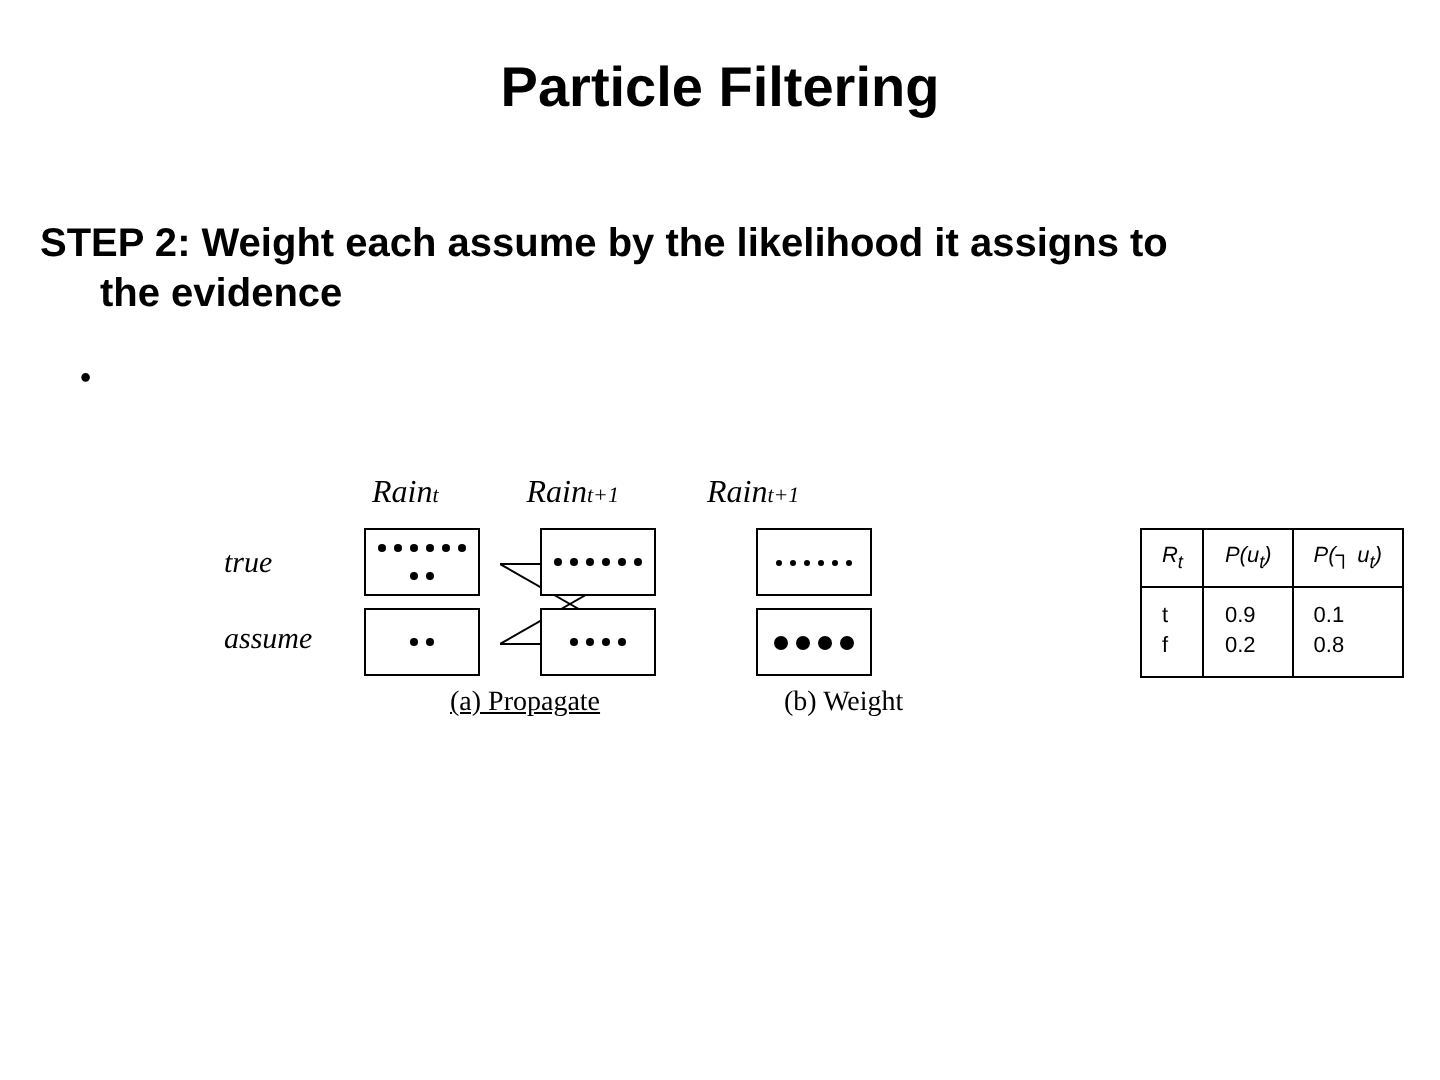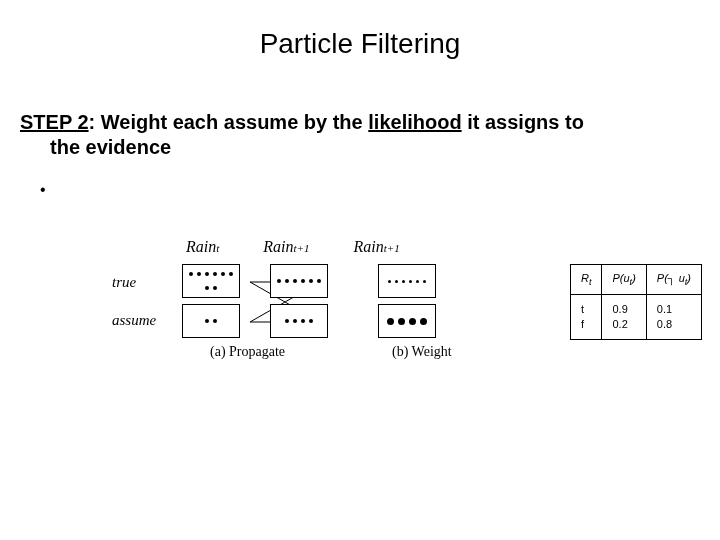--- a/index.html
+++ b/index.html
@@ -8,29 +8,29 @@
     height: 540px;
     background: #fff;
     font-family: Arial, Helvetica, sans-serif;
     color: #000;
     position: relative;
     overflow: hidden;
   }
   .title {
     text-align: center;
     font-size: 28px;
-    font-weight: normal;
+    font-weight: bold;
     padding-top: 28px;
   }
   .step {
     font-size: 20px;
     padding: 50px 20px 0 20px;
     line-height: 1.25;
   }
-  .step .underline { text-decoration: underline; }
+  .step .underline { }
   .step .indent { padding-left: 30px; display: block; }
   .bullet-row {
     padding: 18px 20px 0 40px;
     font-size: 18px;
     display: flex;
     align-items: flex-start;
     gap: 24px;
   }
   .bullet-dot { font-size: 16px; line-height: 24px; }
   .bullet-text { line-height: 24px; }
@@ -88,21 +88,21 @@
   .dot.big { width: 7px; height: 7px; }
   .dot.sm { width: 3px; height: 3px; }
 
   .svg-lines { position: absolute; left: 150px; top: 18px; width: 80px; height: 80px; }
 
   .caption {
     position: absolute;
     top: 100px;
     font-size: 14px;
   }
-  .cap-a { left: 110px; }
+  .cap-a { left: 125px; text-decoration: underline; }
   .cap-b { left: 292px; }
 
   
   .prob-table {
     position: absolute;
     right: 18px;
     top: 20px;
     border-collapse: collapse;
     font-size: 11px;
   }

